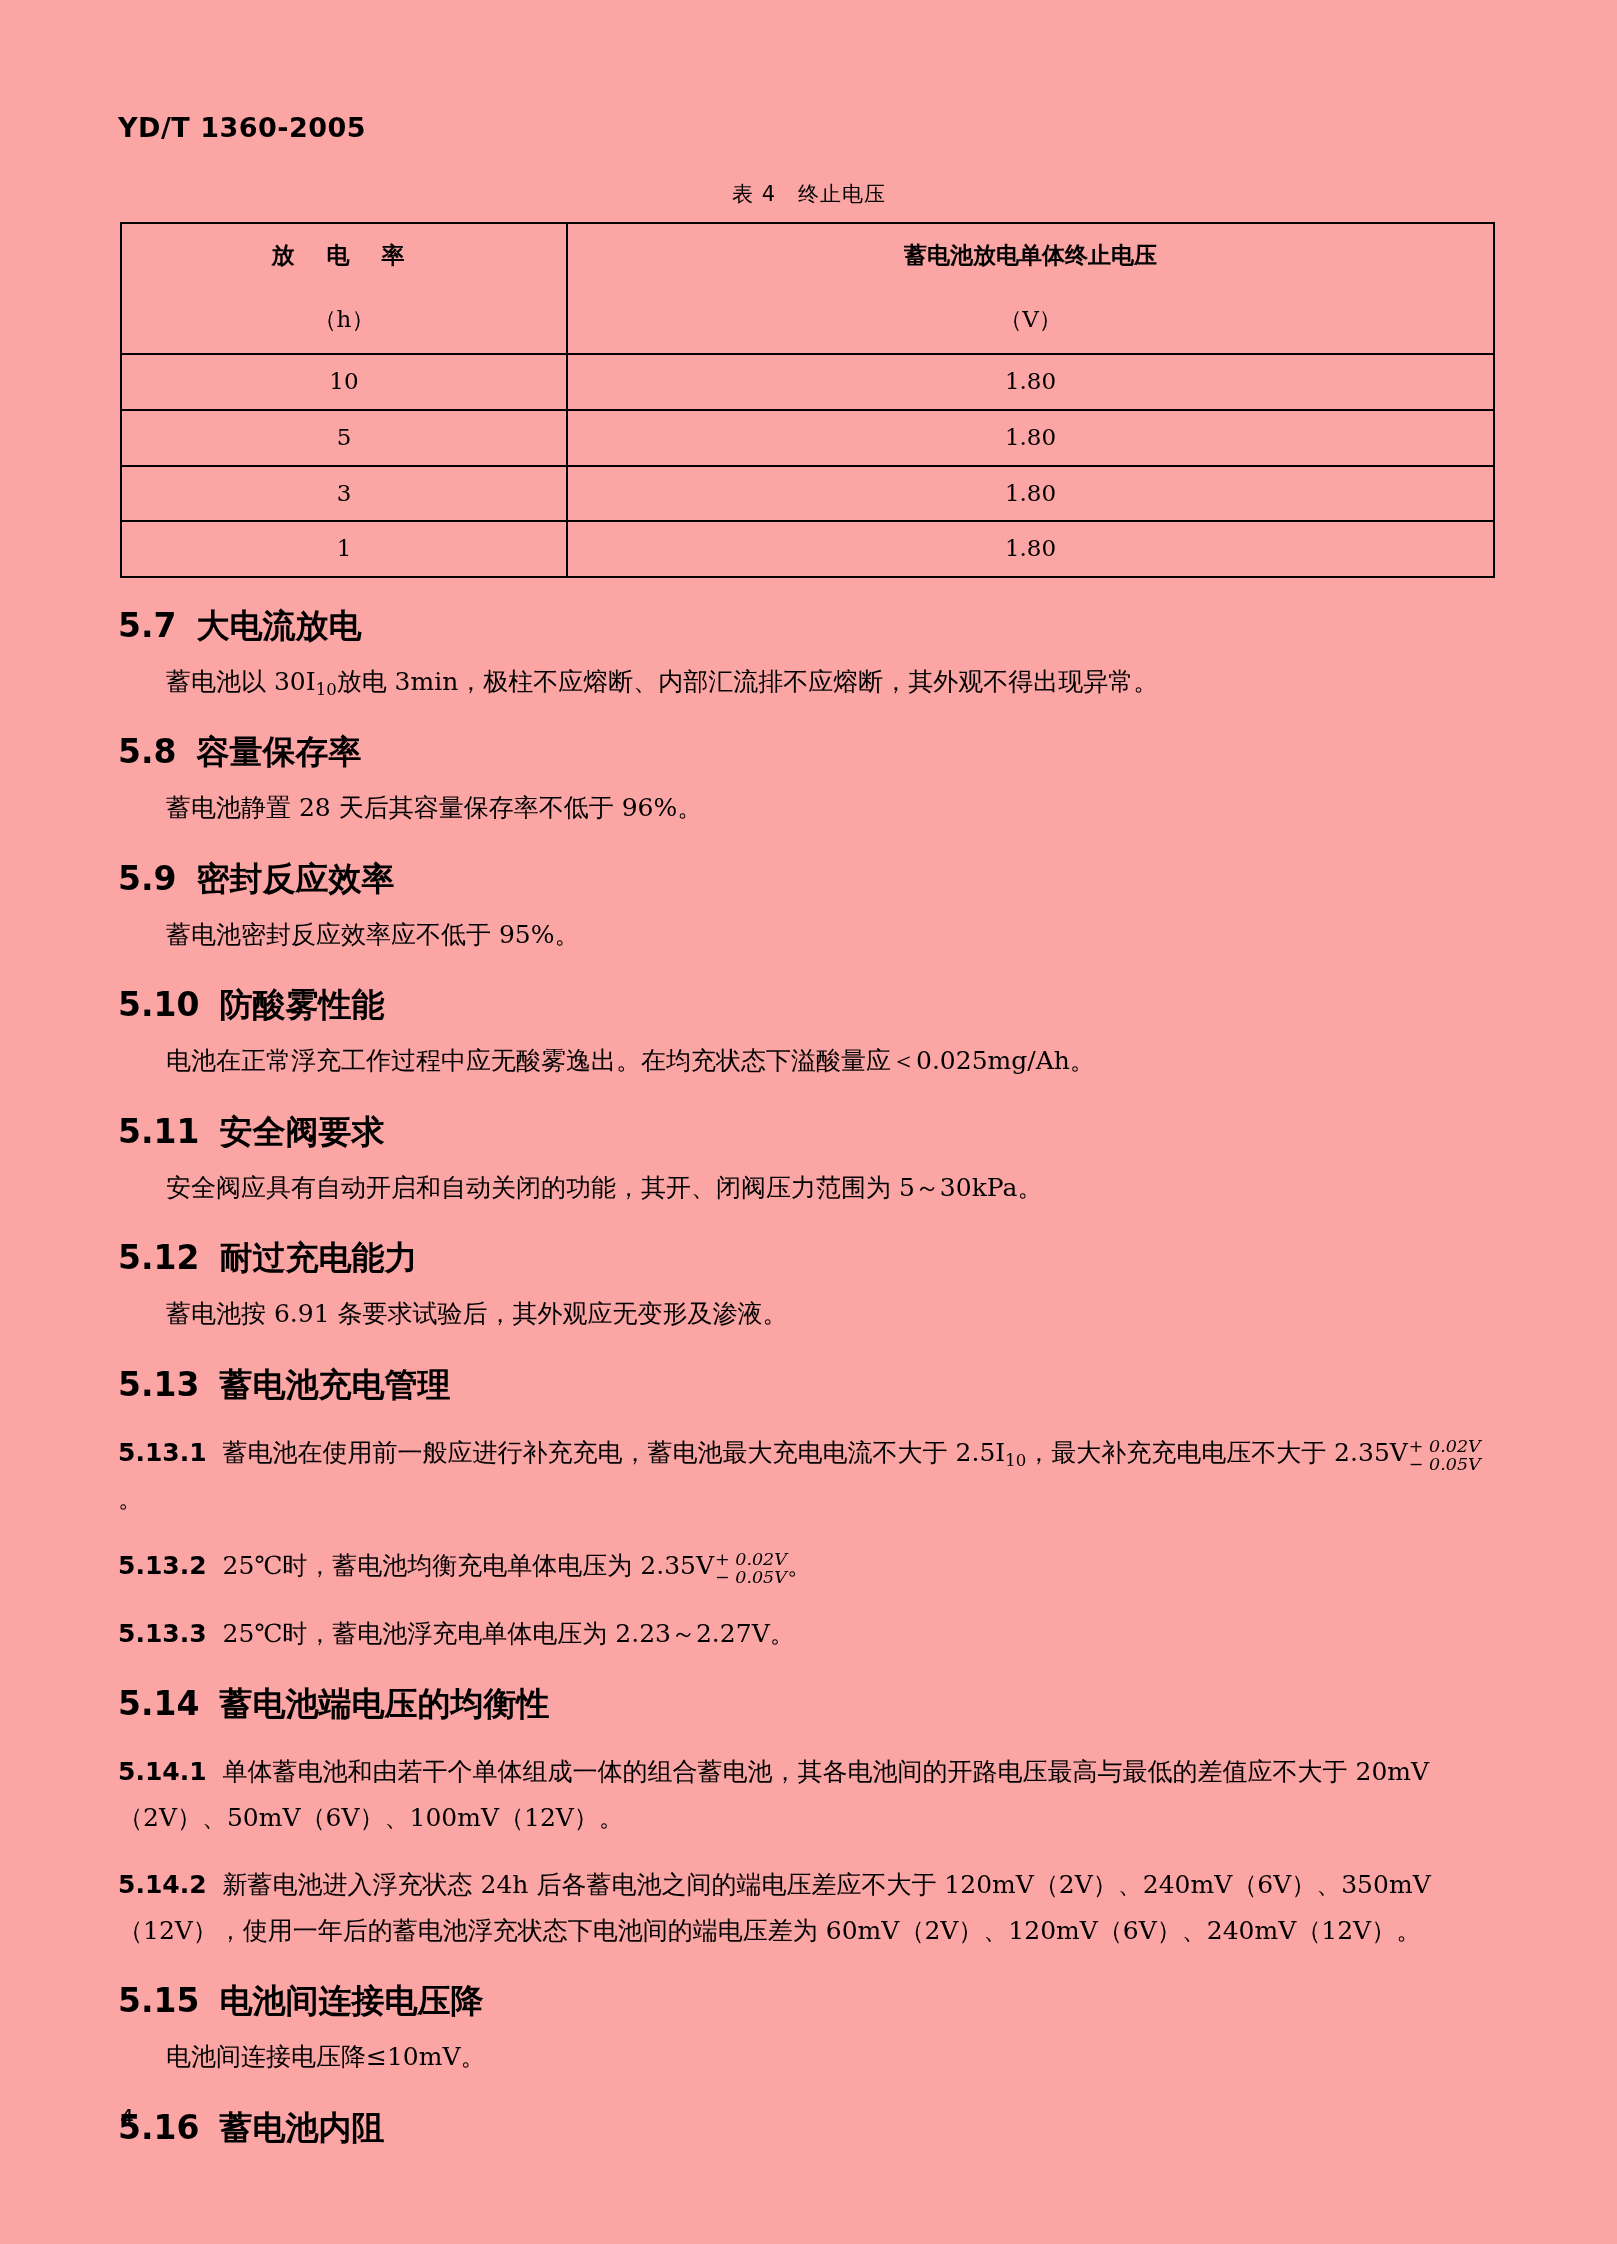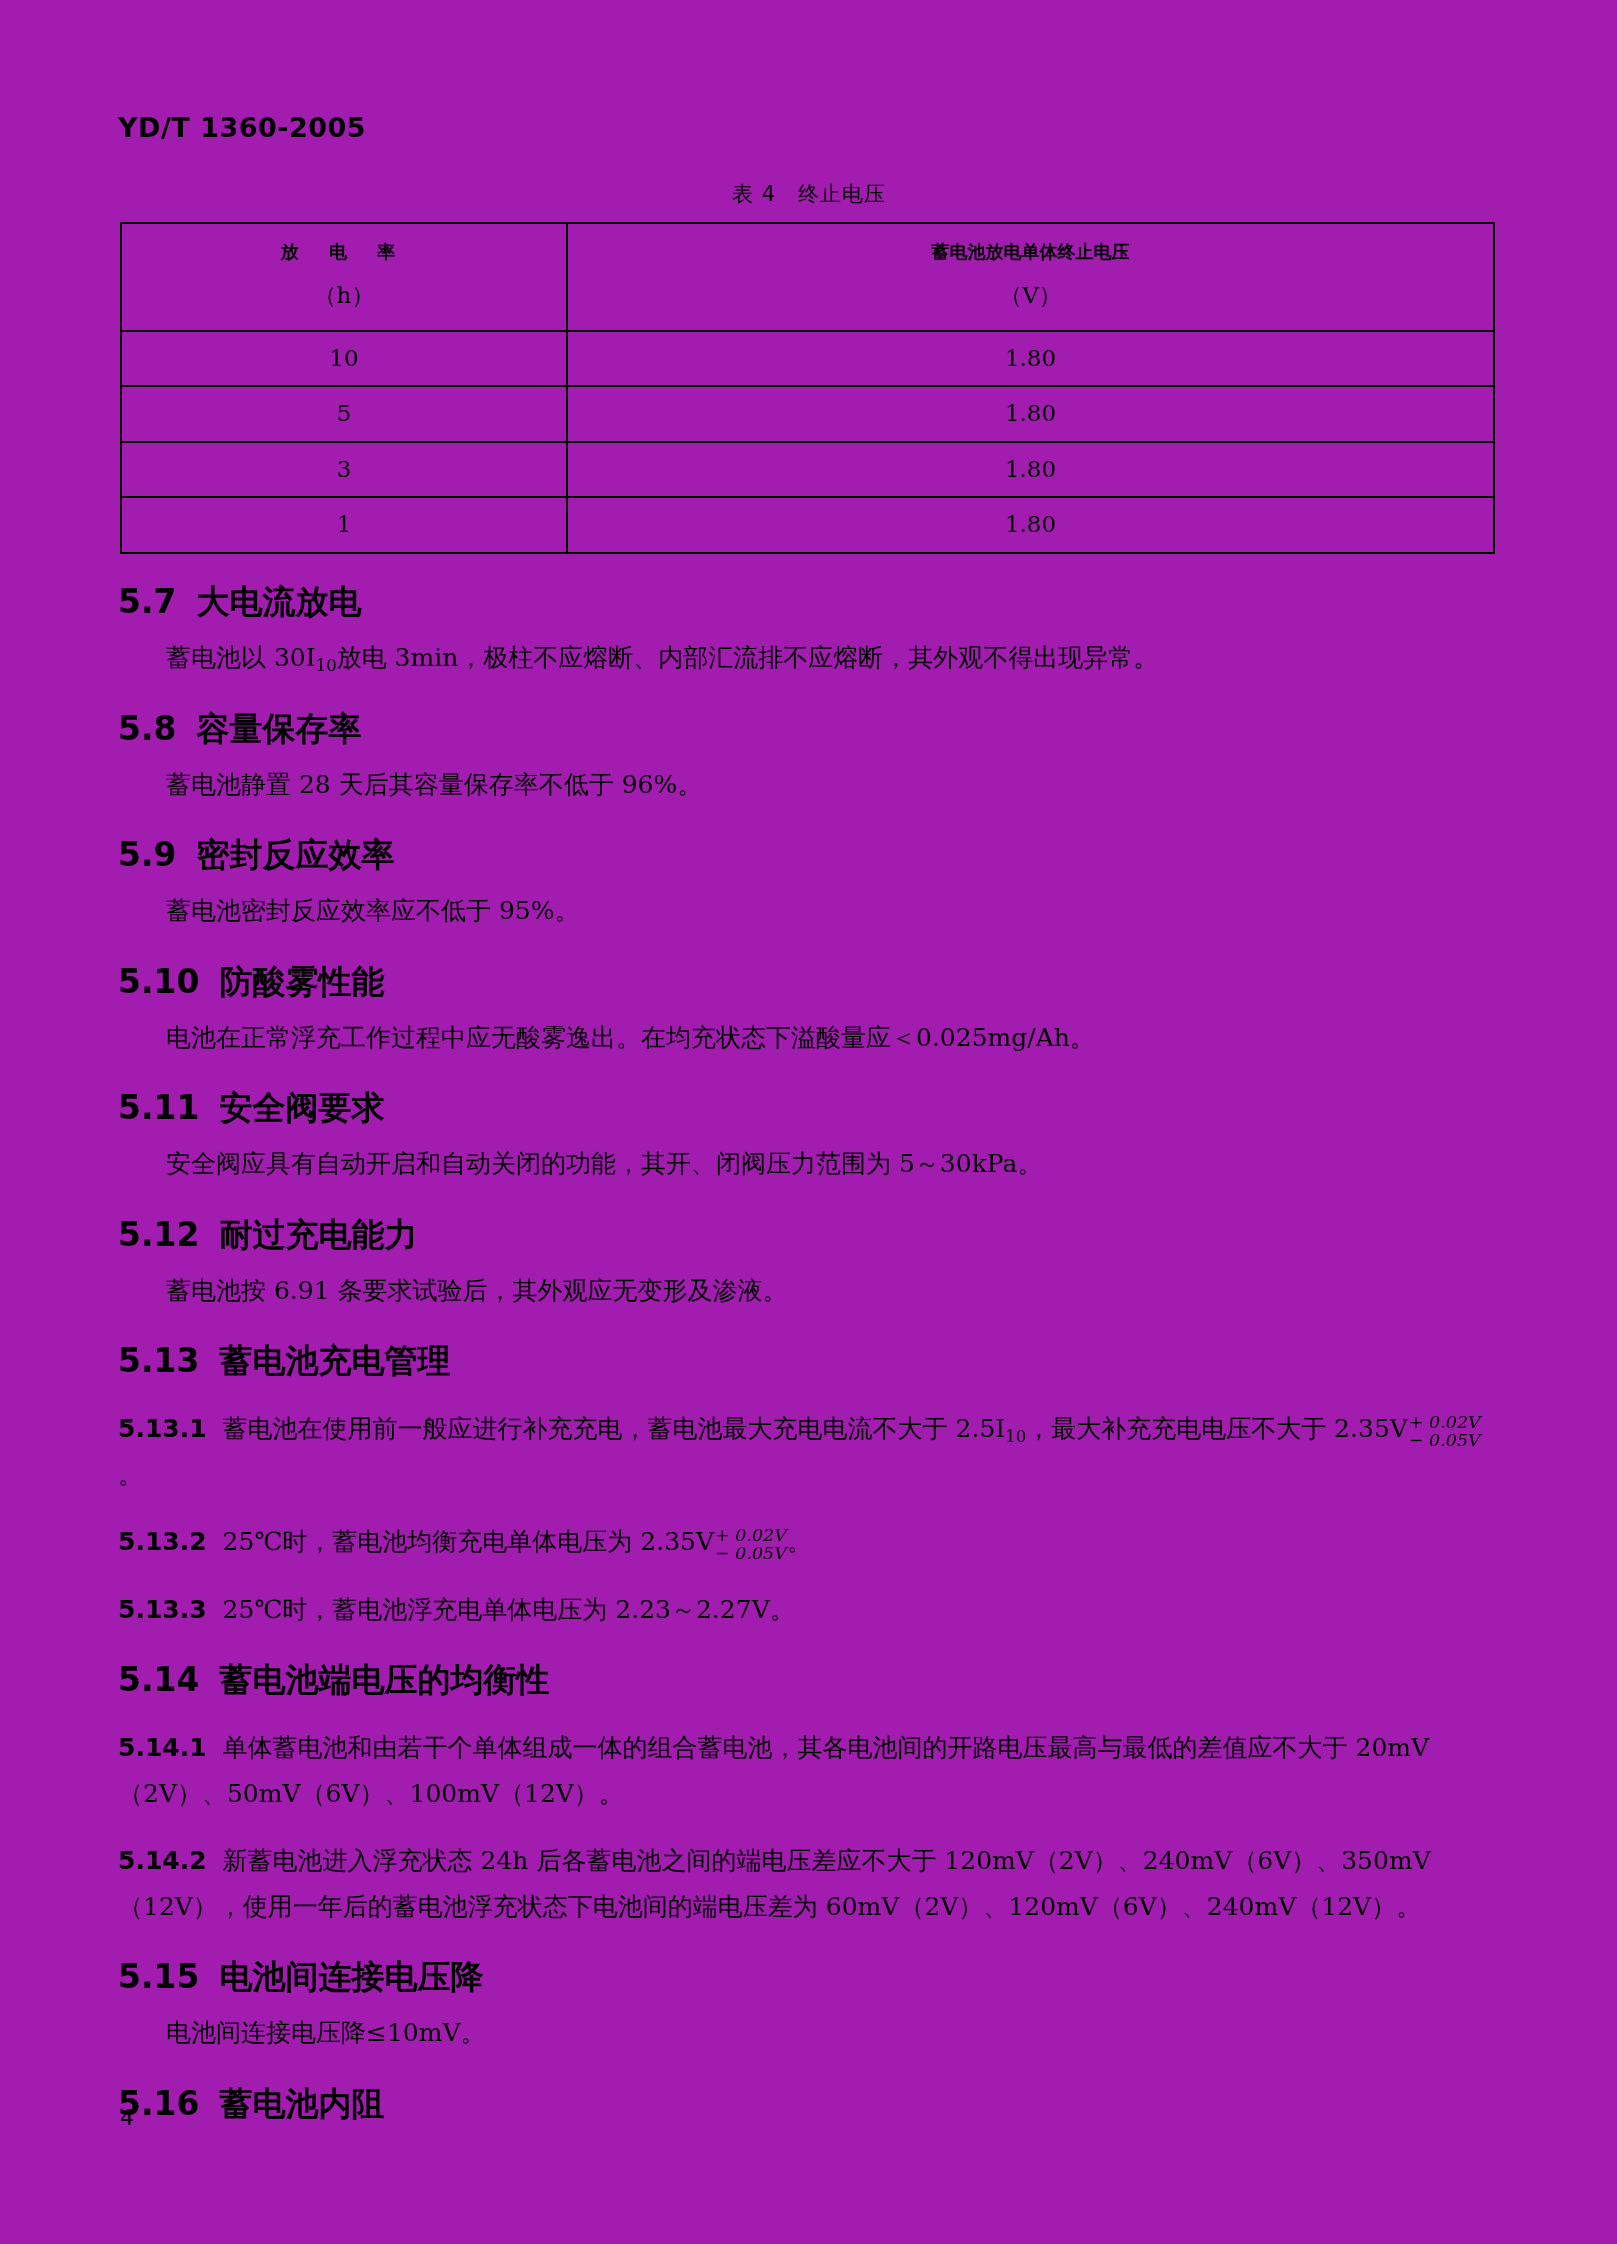--- a/index.html
+++ b/index.html
@@ -9,21 +9,21 @@
   }
   body {
     font-family: "DejaVu Serif", "Liberation Serif", serif;
     color: #000000;
   }
   .page {
     position: relative;
     width: 1617px;
     height: 2244px;
     margin: 0 auto;
-    background: #a21caf;
+    background: #fca5a5;
     box-sizing: border-box;
     overflow: hidden;
   }
 
   
   .running-head {
     position: absolute;
     left: 118px;
     top: 112px;
     font-family: "DejaVu Sans", "Liberation Sans", sans-serif;
@@ -62,24 +62,24 @@
     font-size: 23px;
     padding: 9px 4px;
     line-height: 1.55;
   }
   table.term-voltage tr.head td {
     padding: 14px 4px 16px 4px;
   }
   table.term-voltage td.col-rate { width: 436px; }
   .hdr-line1 {
     font-family: "DejaVu Sans", "Liberation Sans", sans-serif;
-    font-size: 18px;
+    font-size: 23px;
     font-weight: bold;
     display: block;
-    margin-bottom: 12px;
+    margin-bottom: 28px;
   }
   .hdr-line1.spaced { letter-spacing: 12px; }
   .hdr-line2 {
     display: block;
     font-size: 23px;
   }
   .cellv { font-size: 23px; }
 
   
   .sec-h {

